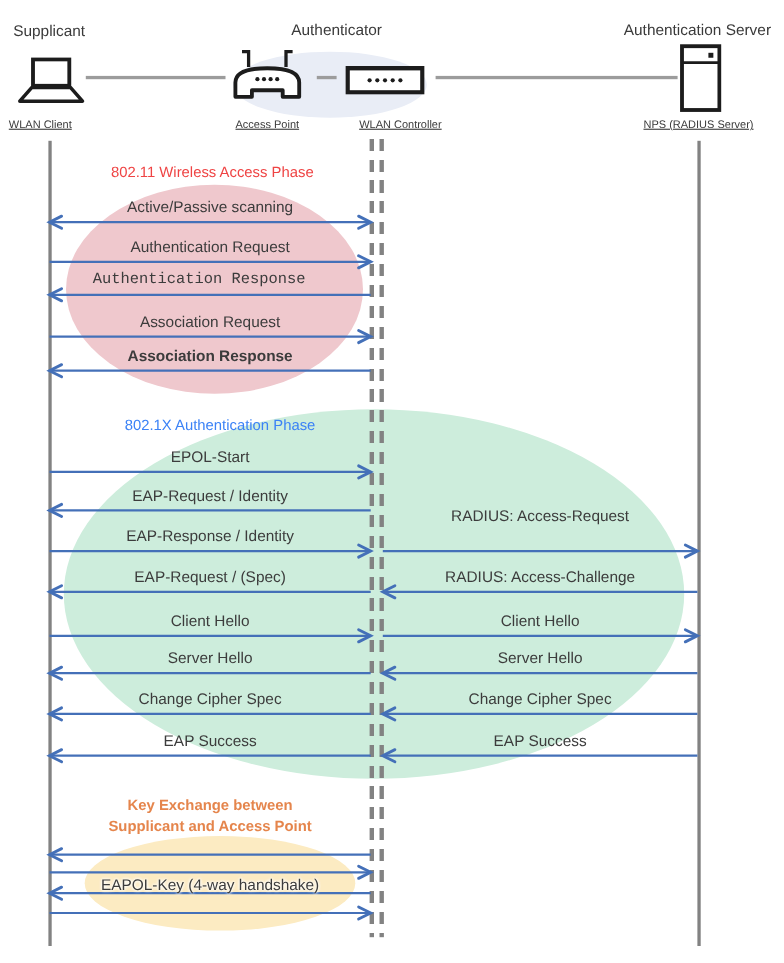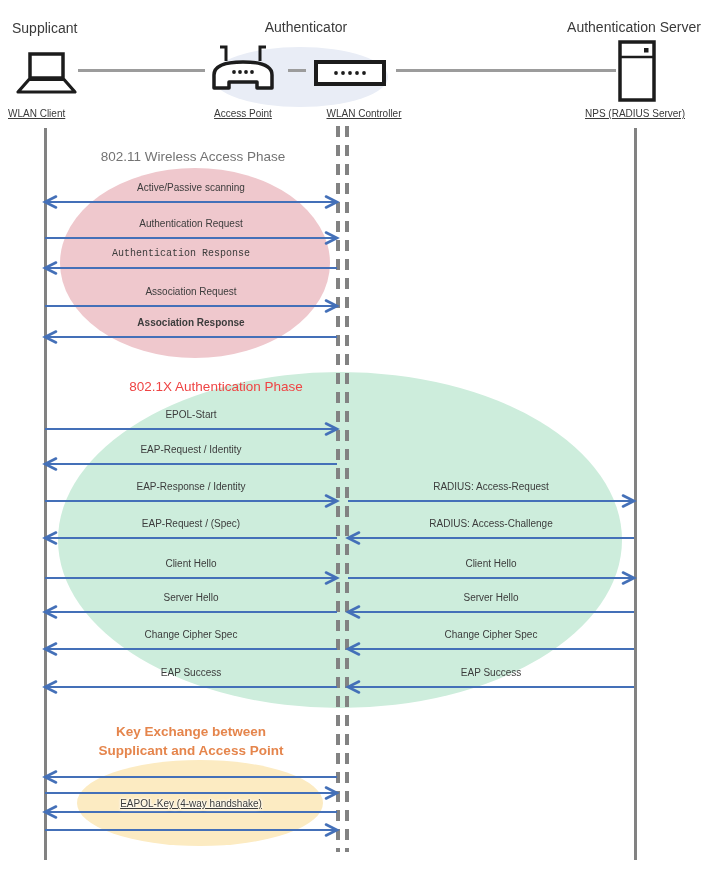--- a/index.html
+++ b/index.html
@@ -28,22 +28,22 @@
   }
   #lifeline-controller-a{left:336px;}
   #lifeline-controller-b{left:345px;}
   .connector{position:absolute;height:3px;background:#9c9c9c;top:69px;z-index:0;}
   #conn-left{left:78px;width:127px;}
   #conn-mid{left:288px;width:18px;}
   #conn-right{left:396px;width:220px;}
   .icon{position:absolute;z-index:1;}
   #arrow-layer{position:absolute;left:0;top:0;z-index:3;}
   #label-layer{position:absolute;left:0;top:0;width:713px;height:875px;z-index:4;pointer-events:none;}
-  .msg-label{position:absolute;font-size:10px;color:#3c3c3c;white-space:nowrap;transform:translateX(-50%);line-height:16px;}
-  .halo{text-shadow:0 0 3px #fff,0 0 3px #fff,0 0 3px #fff;font-size:10px;text-decoration:underline;}
+  .msg-label{position:absolute;font-size:14px;color:#3c3c3c;white-space:nowrap;transform:translateX(-50%);line-height:16px;}
+  .halo{text-shadow:0 0 3px #fff,0 0 3px #fff,0 0 3px #fff;font-size:14px;}
 </style>
 </head>
 <body>
 
 <div class="canvas">
 
   <div class="role-label" style="left:12px;top:20px;">Supplicant</div>
   <div class="role-label centered" style="left:306px;top:19px;">Authenticator</div>
   <div class="role-label centered" style="left:634px;top:19px;text-align:center;">Authentication Server</div>
 
@@ -85,22 +85,22 @@
 
   <div class="device-label" style="left:8px;top:108px;">WLAN Client</div>
   <div class="device-label centered" style="left:243px;top:108px;">Access Point</div>
   <div class="device-label centered" style="left:364px;top:108px;">WLAN Controller</div>
   <div class="device-label centered" style="left:635px;top:108px;">NPS (RADIUS Server)</div>
 
   <div class="ellipse" id="phase1-ellipse" style="background: rgb(239, 200, 205);"></div>
   <div class="ellipse" id="phase2-ellipse" style="background: rgb(205, 237, 220);"></div>
   <div class="ellipse" id="phase3-ellipse" style="background: rgb(252, 235, 194);"></div>
 
-  <div class="phase-title" id="phase1-title" style="color: #737373;">802.11 Wireless Access Phase</div>
-  <div class="phase-title" id="phase2-title" style="color: #ef4444; margin-left: 16px;">802.1X Authentication Phase</div>
+  <div class="phase-title" id="phase1-title" style="color: #ef4444;">802.11 Wireless Access Phase</div>
+  <div class="phase-title" id="phase2-title" style="color: #3b82f6;">802.1X Authentication Phase</div>
   <div class="phase-title" id="phase3-title" style="color: rgb(229, 133, 76);">Key Exchange between
 Supplicant and Access Point</div>
 
   <div class="lifeline" id="lifeline-client"></div>
   <div class="lifeline-dashed" id="lifeline-controller-a"></div>
   <div class="lifeline-dashed" id="lifeline-controller-b"></div>
   <div class="lifeline" id="lifeline-server"></div>
 
   <svg id="arrow-layer" width="713" height="875" viewBox="0 0 713 875">
       <line x1="45" y1="202" x2="337" y2="202" stroke="#4470b8" stroke-width="2"></line>
@@ -153,21 +153,21 @@
     </svg>
   <div id="label-layer">
       <div class="msg-label" style="left: 191px; top: 180px;">Active/Passive scanning</div>
       <div class="msg-label" style="left: 191px; top: 216px;">Authentication Request</div>
       <div class="msg-label" style="left: 181px; top: 246px; font-family: Liberation Mono, monospace;">Authentication Response</div>
       <div class="msg-label" style="left: 191px; top: 284px;">Association Request</div>
       <div class="msg-label" style="left: 191px; top: 315px; font-weight: bold;">Association Response</div>
       <div class="msg-label" style="left: 191px; top: 407px;">EPOL-Start</div>
       <div class="msg-label" style="left: 191px; top: 442px;">EAP-Request / Identity</div>
       <div class="msg-label" style="left: 191px; top: 479px;">EAP-Response / Identity</div>
-      <div class="msg-label" style="left: 491px; top: 479px;">RADIUS: Access-Request</div>
+      <div class="msg-label" style="left: 491px; top: 461px;">RADIUS: Access-Request</div>
       <div class="msg-label" style="left: 191px; top: 516px;">EAP-Request / (Spec)</div>
       <div class="msg-label" style="left: 491px; top: 516px;">RADIUS: Access-Challenge</div>
       <div class="msg-label" style="left: 191px; top: 556px;">Client Hello</div>
       <div class="msg-label" style="left: 491px; top: 556px;">Client Hello</div>
       <div class="msg-label" style="left: 191px; top: 590px;">Server Hello</div>
       <div class="msg-label" style="left: 491px; top: 590px;">Server Hello</div>
       <div class="msg-label" style="left: 191px; top: 627px;">Change Cipher Spec</div>
       <div class="msg-label" style="left: 491px; top: 627px;">Change Cipher Spec</div>
       <div class="msg-label" style="left: 191px; top: 665px;">EAP Success</div>
       <div class="msg-label" style="left: 491px; top: 665px;">EAP Success</div>

